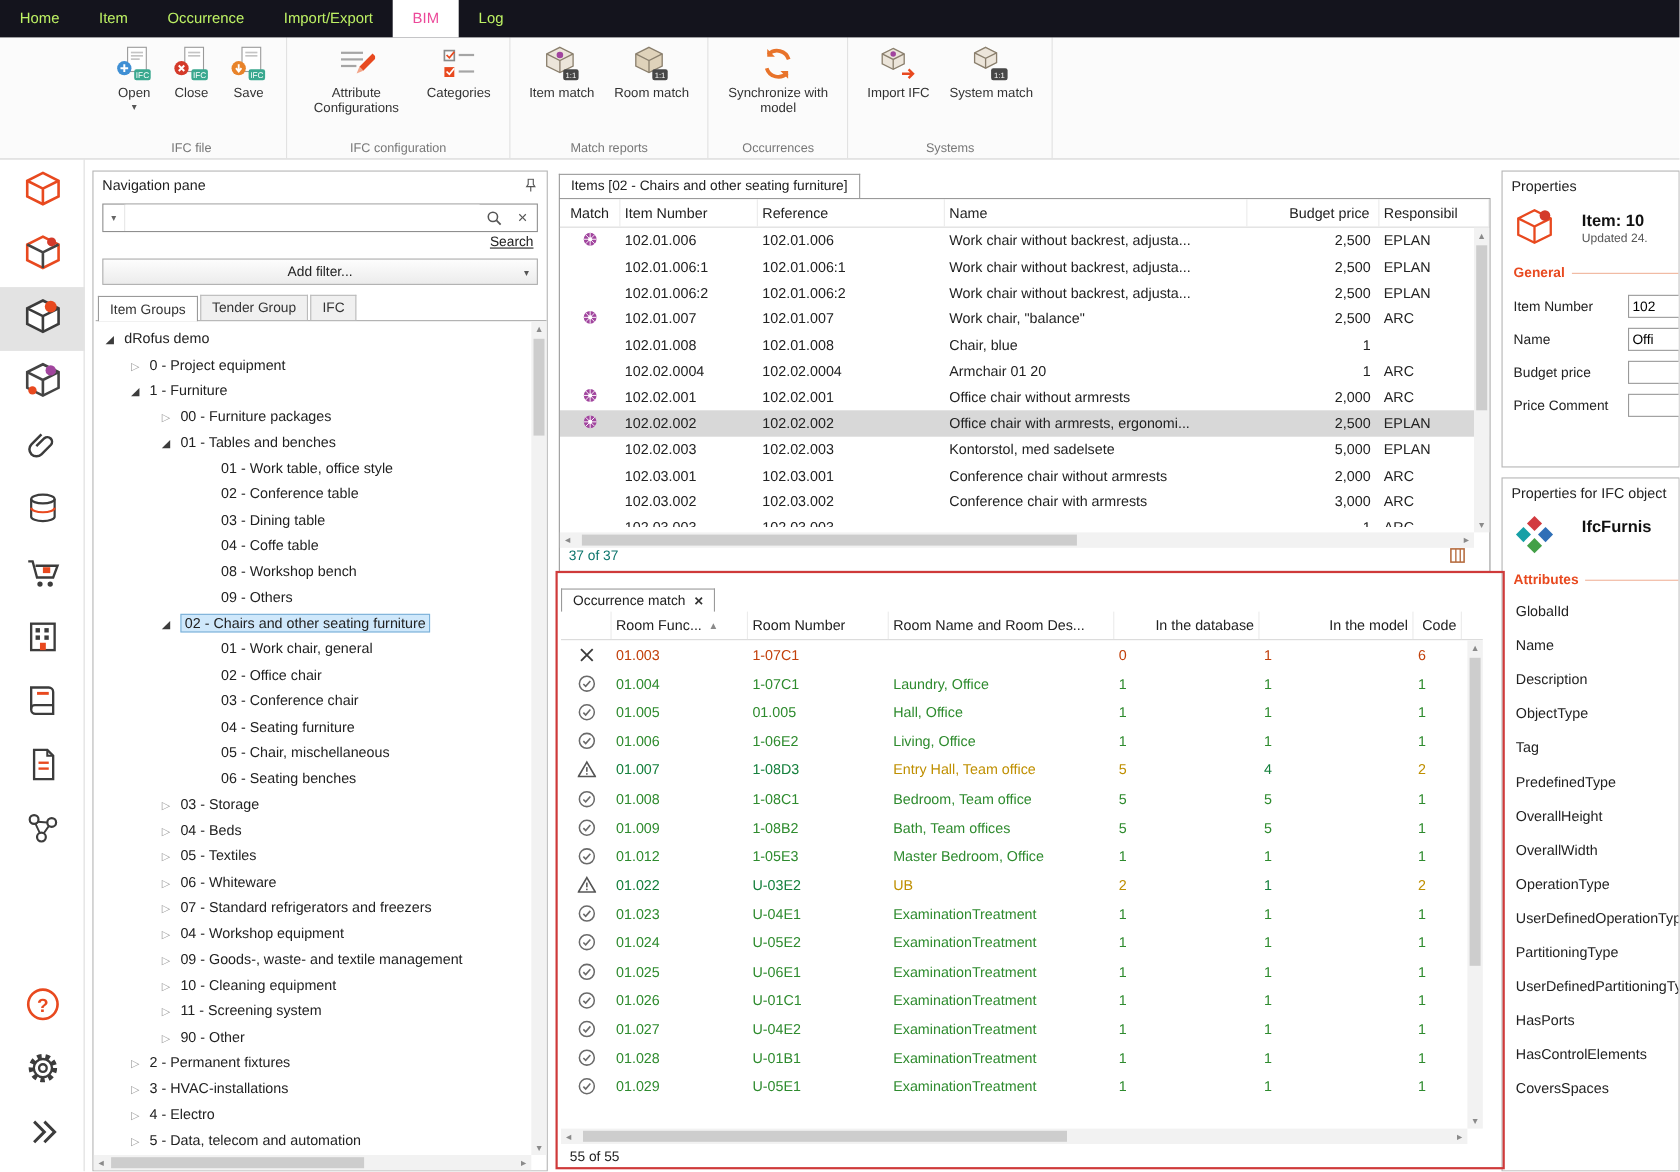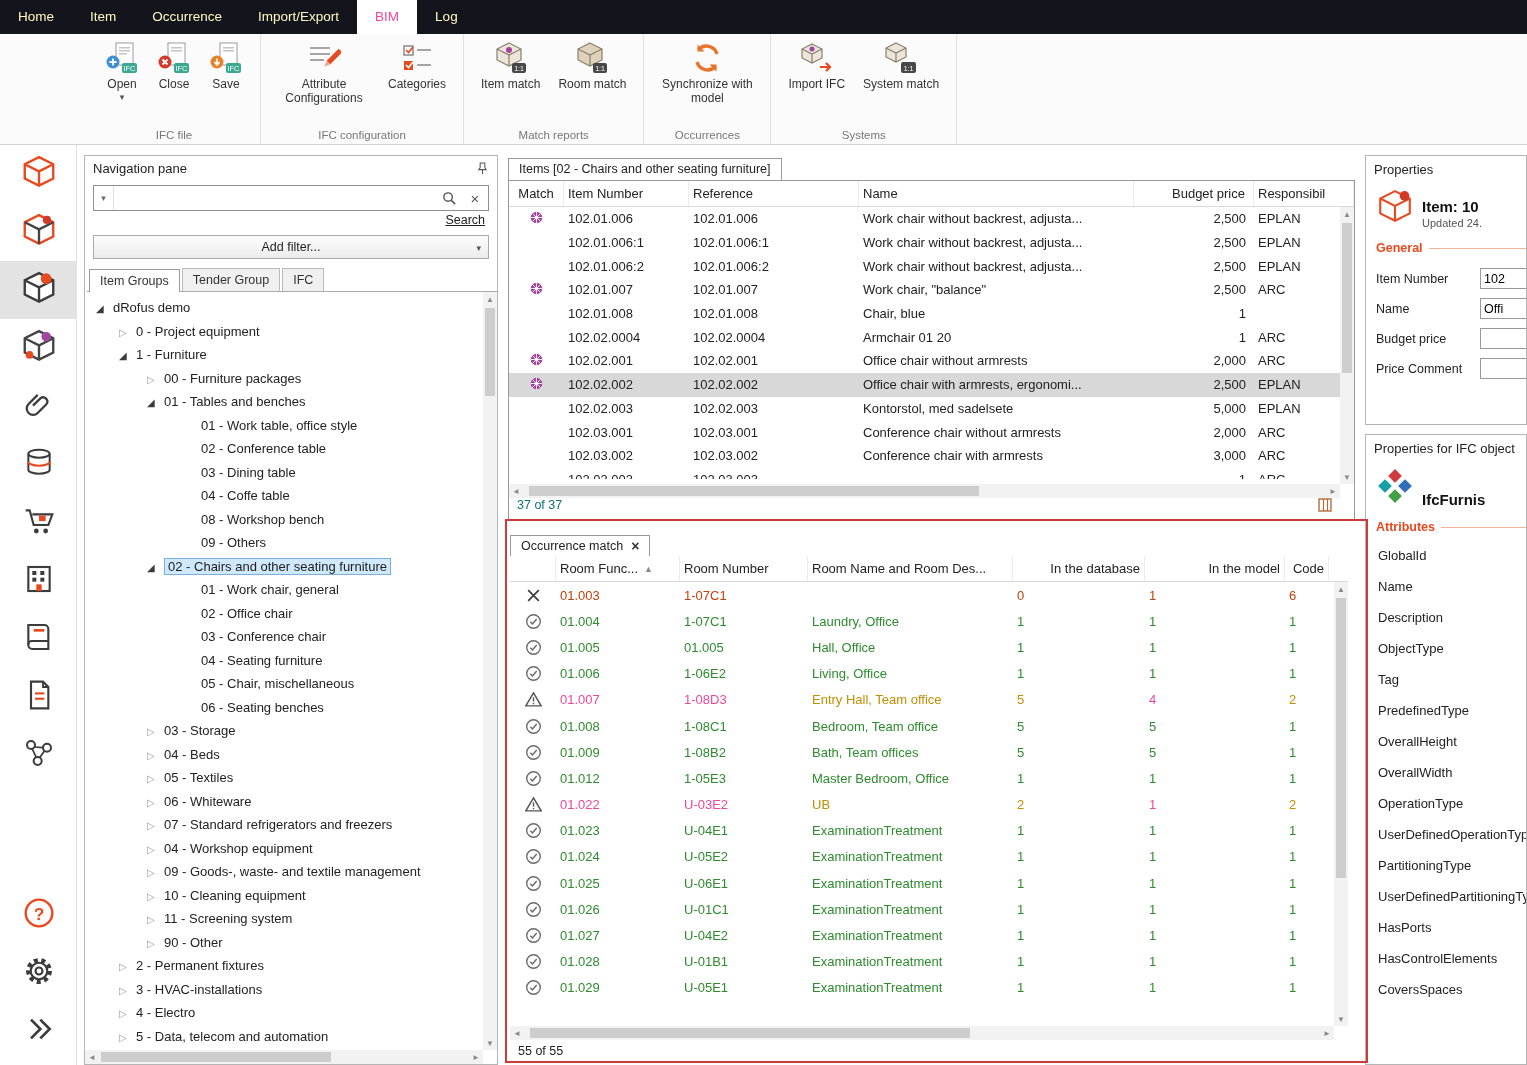--- a/index.html
+++ b/index.html
@@ -1,21 +1,21 @@
 <!DOCTYPE html>
 <html><head>
 <meta charset="utf-8">
 <style>
   *{box-sizing:border-box;margin:0;padding:0}
   html,body{width:1527px;height:1065px;overflow:hidden}
   body{font-family:"Liberation Sans","DejaVu Sans",sans-serif;font-size:13px;color:#222;background:#fff;position:relative}
 
   
   .menubar{position:absolute;left:0;top:0;width:100%;height:34px;background:#14141d;display:flex;z-index:5}
-  .menu-item{padding:0 18px;line-height:34px;font-size:13.5px;color:#fef9c3;cursor:default;white-space:nowrap}
+  .menu-item{padding:0 18px;line-height:34px;font-size:13.5px;color:#bef264;cursor:default;white-space:nowrap}
   .menu-item.active{background:#fff;color:#ec4899}
 
   
   .ribbon{position:absolute;left:0;top:34px;width:100%;height:111px;background:#fbfbfb;border-bottom:1px solid #d2d2d2;display:flex;z-index:4}
   .rgroup{display:flex;flex-direction:column;border-right:1px solid #e2e2e2;padding:4px 8px 1px}
   .rgroup:first-child{margin-left:88px}
   .rbuttons{display:flex;flex:1;align-items:flex-start}
   .rbtn{display:flex;flex-direction:column;align-items:center;padding:3px 9px;font-size:12px;color:#333;text-align:center;line-height:1.15;cursor:default}
   .rbtn .ricon{width:34px;height:34px;margin-bottom:3px;display:block}
   .rbtn .ricon svg{width:100%;height:100%;display:block}
@@ -107,36 +107,36 @@
   .oc-code{width:44px}
   .th.right{justify-content:flex-end}
   .orow{display:flex;align-items:center;height:26.2px;white-space:nowrap}
   .occ-tbody{height:428px}
   .st{display:none;width:17px;height:17px}
   .row-error .st-error{display:block}
   .row-ok .st-ok{display:block}
   .row-warn .st-warn{display:block}
   .row-error .cell:not(.oc-icon){color:#c2410c}
   .row-ok .cell:not(.oc-icon){color:#2e8b2e}
-  .row-warn .oc-func,.row-warn .oc-num,.row-warn .oc-model{color:#ec4899}
+  .row-warn .oc-func,.row-warn .oc-num,.row-warn .oc-model{color:#15803d}
   .row-warn .oc-name,.row-warn .oc-db,.row-warn .oc-code{color:#bf8f00}
   .sort-asc{color:#8a8a8a;font-size:9px;margin-left:6px}
   .occ-hscroll{position:absolute;left:0;right:14px;bottom:22px}
   .occ-vscroll{position:absolute;right:0;top:26px;bottom:36px}
   .occ-status{position:absolute;left:0;bottom:0;right:14px;height:22px;display:flex;align-items:center;padding:0 8px;font-size:12.5px}
 
   
   .annotation{position:absolute;left:505px;top:519px;width:863px;height:544px;border:2px solid #cf3a3a;z-index:40;pointer-events:none}
 
   
   .rpanel{position:absolute;left:1365px;width:162px;border:1px solid #b5b5b5;background:#fff;overflow:hidden}
   .props-panel{top:155px;height:270px}
   .ifc-panel{top:434px;bottom:0}
   .rpanel-header{height:26px;display:flex;align-items:center;padding:0 8px;font-size:13px;color:#222;white-space:nowrap;overflow:hidden}
-  .obj-head{display:flex;align-items:flex-end;gap:8px;padding:6px 0 4px 10px;white-space:nowrap}
+  .obj-head{display:flex;align-items:flex-start;gap:24px;padding:6px 0 4px 10px;white-space:nowrap}
   .obj-head svg{width:38px;height:38px;flex:0 0 auto}
   .obj-title{font-size:15px;font-weight:bold;color:#111;padding-top:4px}
   .obj-sub{font-size:11px;color:#555;padding-top:2px}
   .section-label{display:flex;align-items:center;gap:6px;padding:8px 0 4px 10px;color:#e8491f;font-weight:bold;font-size:12.5px}
   .section-label .rule{flex:1;height:0;border-top:1px solid #f0b49b}
   .prop-row{display:flex;align-items:center;margin:9px 0 0 10px;white-space:nowrap}
   .prop-label{width:104px;font-size:12.5px;color:#222;flex:0 0 auto;overflow:hidden}
   .prop-input{width:110px;height:21px;border:1px solid #9a9a9a;font:12.5px "Liberation Sans",sans-serif;padding:0 3px;flex:0 0 auto}
   .attr-list{padding-top:2px}
   .attr-row{height:31px;display:flex;align-items:center;padding-left:12px;font-size:13px;color:#222;white-space:nowrap;overflow:hidden}

